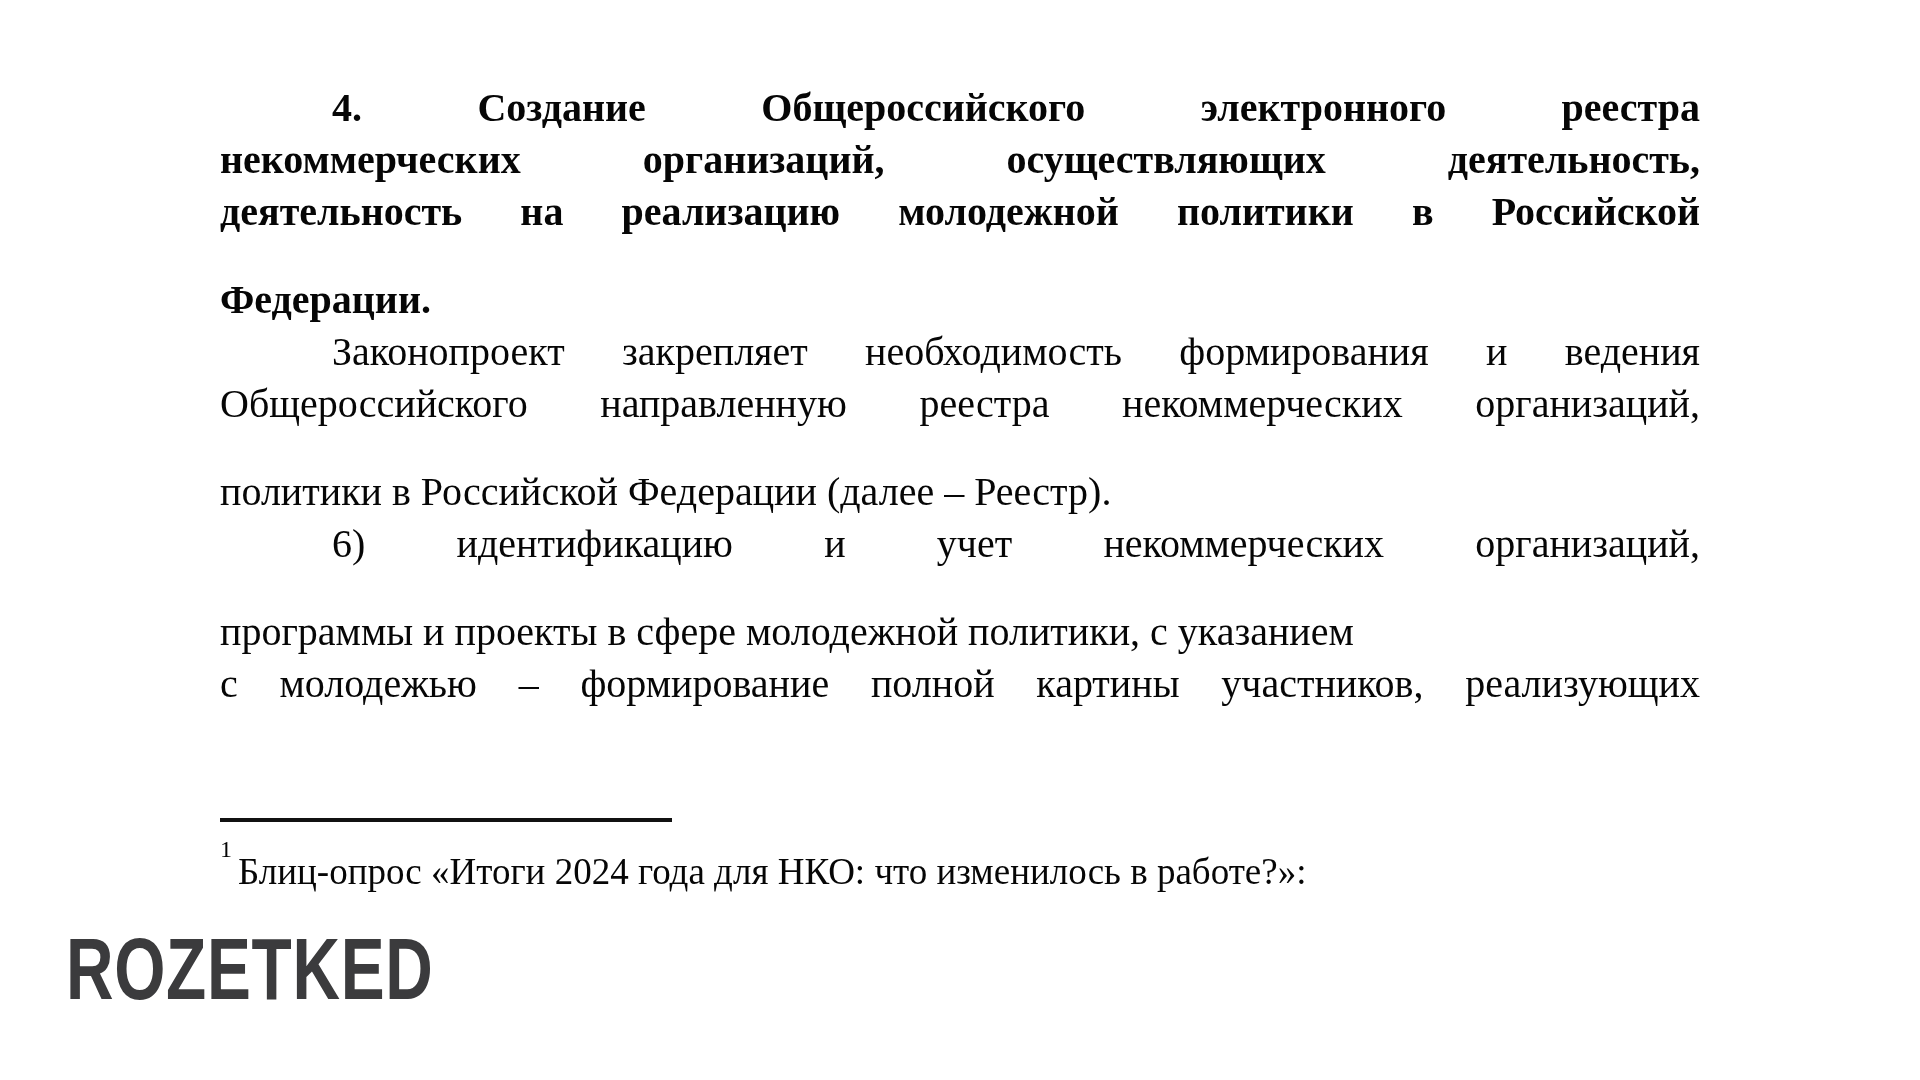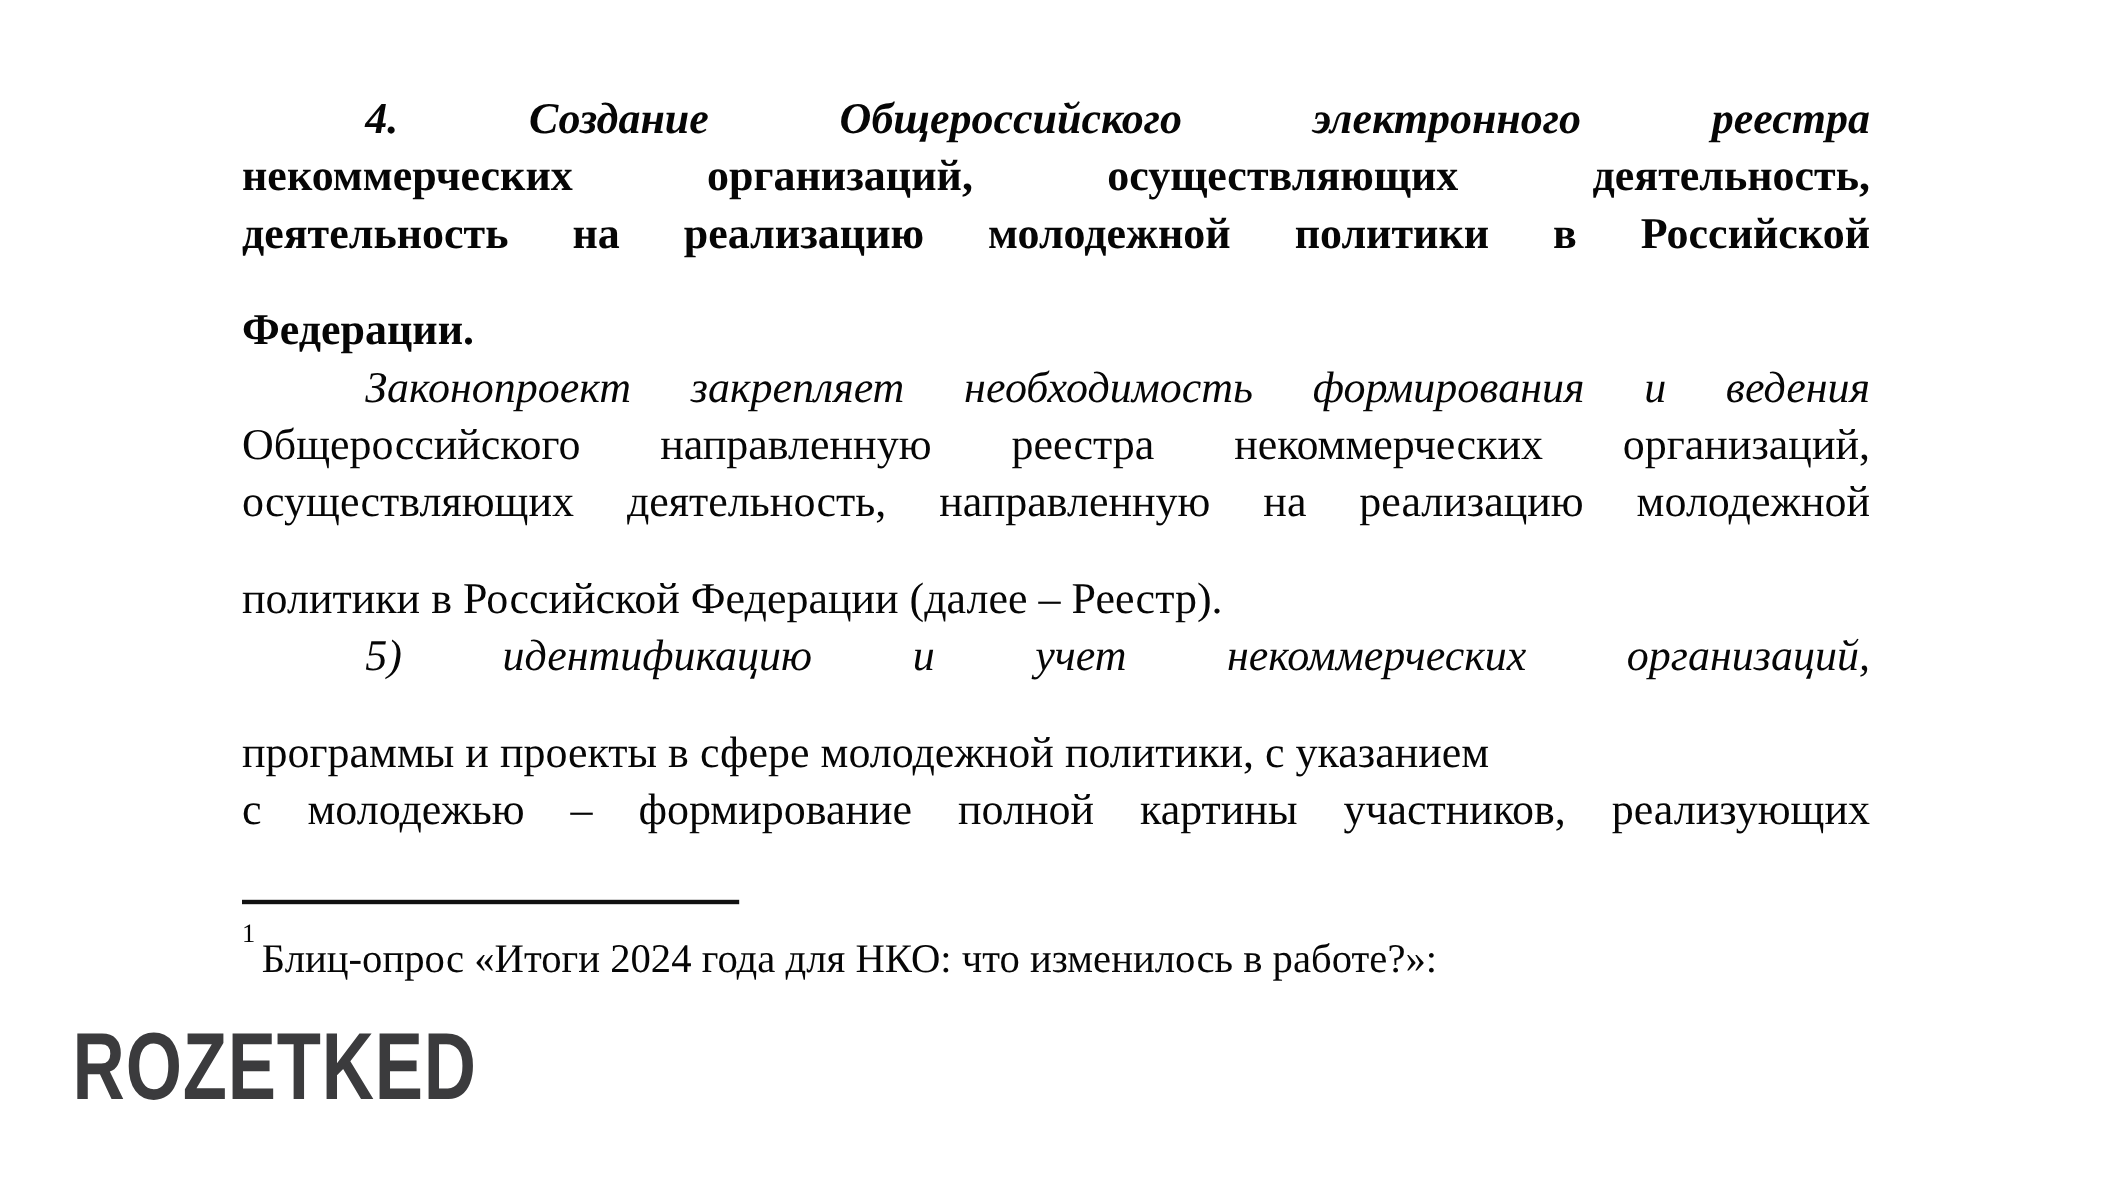--- a/index.html
+++ b/index.html
@@ -19,21 +19,21 @@
     width: 1480px;
   }
   .line {
     font-size: 40px;
     line-height: 52px;
     text-align: justify;
     text-align-last: justify;
     white-space: normal;
   }
   .line.bold { font-weight: 700; }
-  .line.indent { text-indent: 112px; font-style: italic; }
+  .line.indent { text-indent: 112px; }
   .line.endline { text-align-last: left; margin-top: 36px; }
 
   
   .footnote {
     position: absolute;
     left: 220px; top: 818px;
     width: 1480px;
   }
   .fn-sep {
     width: 452px; height: 0;
@@ -84,25 +84,24 @@
 
   <div class="doc">
 
     <div class="line bold indent">4. Создание Общероссийского электронного реестра</div>
     <div class="line bold">некоммерческих организаций, осуществляющих деятельность,</div>
     <div class="line bold">деятельность на реализацию молодежной политики в Российской</div>
     <div class="line bold endline">Федерации.</div>
 
     <div class="line indent">Законопроект закрепляет необходимость формирования и ведения</div>
     <div class="line">Общероссийского направленную реестра некоммерческих организаций,</div>
-    <div class="line">осуществляющих деятельность, направленную на реализацию молодежной</div>
     <div class="line endline">политики в Российской Федерации (далее – Реестр).</div>
 
 
-    <div class="line indent">5) идентификацию и учет некоммерческих организаций,</div>
+    <div class="line indent">6) идентификацию и учет некоммерческих организаций,</div>
     <div class="line endline">программы и проекты в сфере молодежной политики, с указанием</div>
     <div class="line">с молодежью – формирование полной картины участников, реализующих</div>
   </div>
 
   <div class="footnote">
     <div class="fn-sep"></div>
     <div class="fn-line">
       <sup class="fn-marker">1</sup><span>Блиц-опрос «Итоги 2024 года для НКО: что изменилось в работе?»:</span>
     </div>
   </div>

